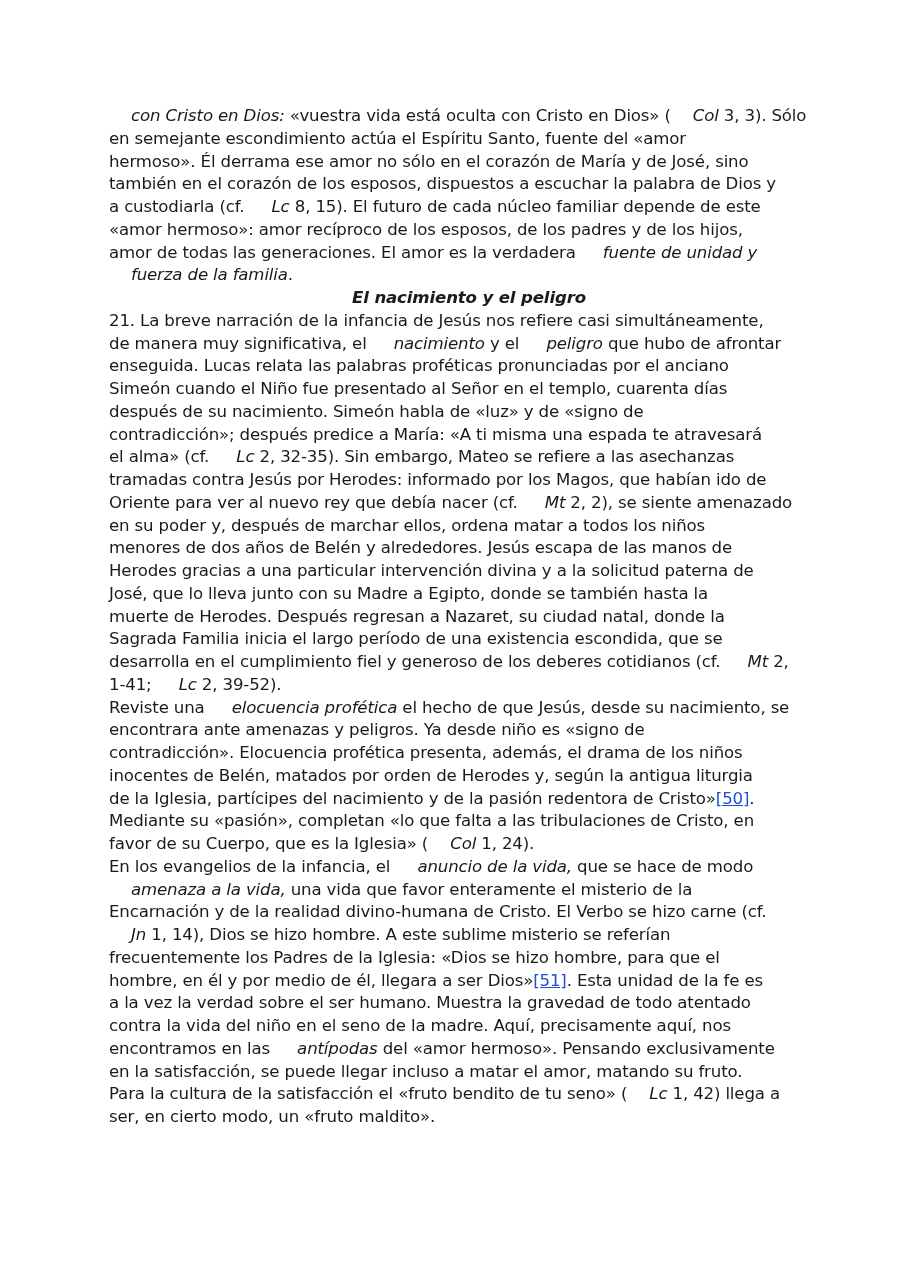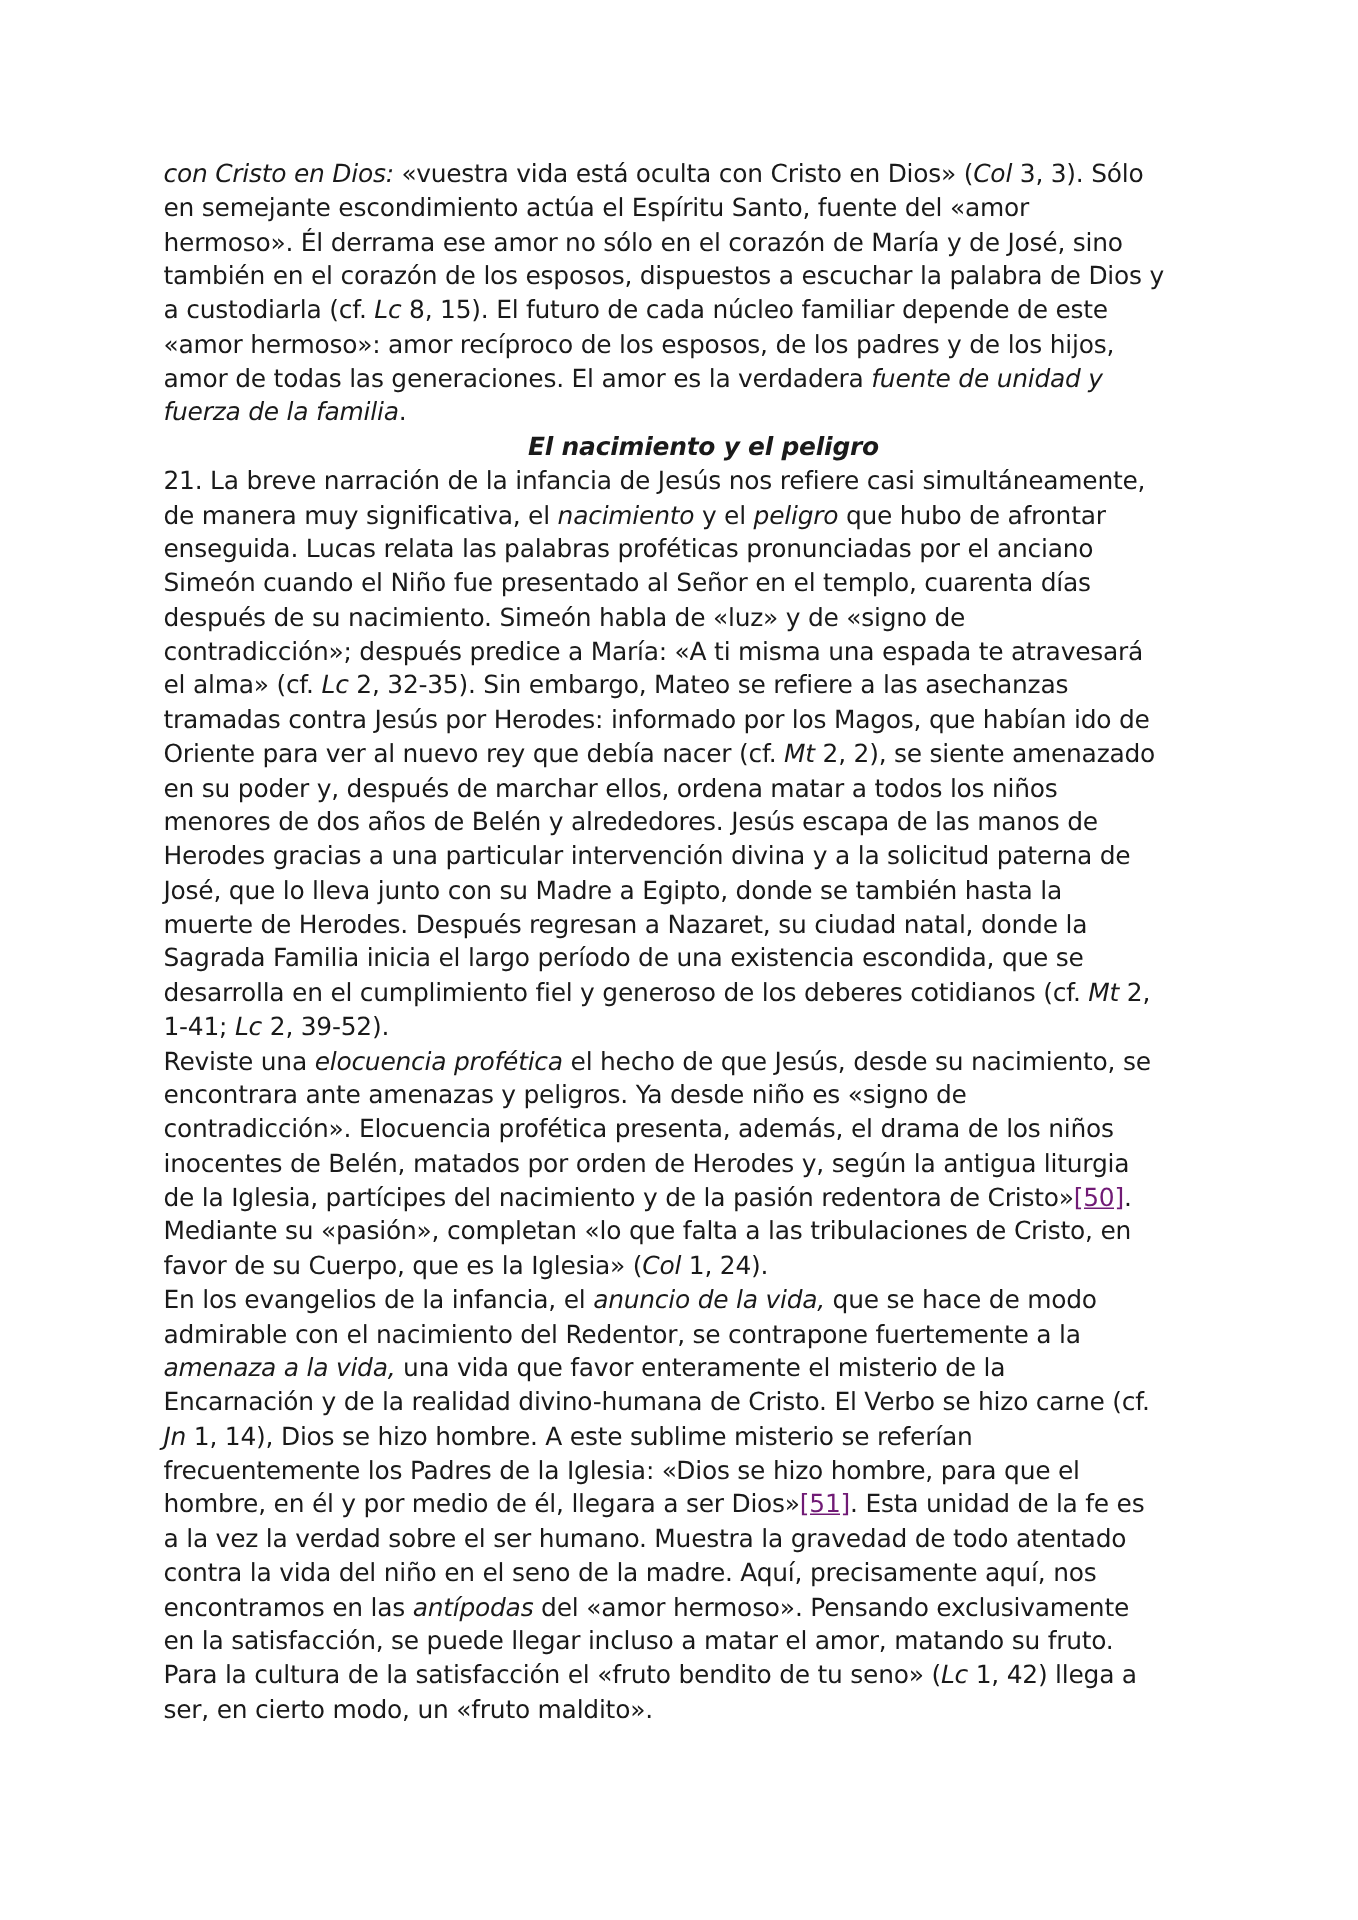--- a/index.html
+++ b/index.html
@@ -4,23 +4,23 @@
 <style>
   html, body { margin: 0; padding: 0; background: #ffffff; }
   body { width: 905px; height: 1280px; position: relative; overflow: hidden; }
   .page {
     position: absolute; left: 109px; top: 105px; width: 720px;
     font-family: "DejaVu Sans", sans-serif;
     font-size: 16.6px; line-height: 22.75px; color: #1a1a1a;
     letter-spacing: -0.15px;
   }
   .line { white-space: nowrap; display: block; height: 22.75px; }
-  i, em { font-style: italic; }
+  i, em { font-style: italic; margin-left: 22px; }
   .heading { font-weight: bold; font-style: italic; text-align: center; }
-  .fn { text-decoration: underline; color: #701a75; cursor: pointer; }
+  .fn { text-decoration: underline; color: #1d4ed8; cursor: pointer; }
 </style>
 </head>
 <body>
 
 <div class="page">
 
   <div>
     <span class="line"><i>con Cristo en Dios:</i><span> «vuestra vida está oculta con Cristo en Dios» (</span><i>Col</i><span> 3, 3). Sólo</span></span>
     <span class="line">en semejante escondimiento actúa el Espíritu Santo, fuente del «amor</span>
     <span class="line">hermoso». Él derrama ese amor no sólo en el corazón de María y de José, sino</span>
@@ -58,21 +58,20 @@
     <span class="line">encontrara ante amenazas y peligros. Ya desde niño es «signo de</span>
     <span class="line">contradicción». Elocuencia profética presenta, además, el drama de los niños</span>
     <span class="line">inocentes de Belén, matados por orden de Herodes y, según la antigua liturgia</span>
     <span class="line"><span>de la Iglesia, partícipes del nacimiento y de la pasión redentora de Cristo»</span><a class="fn">[50]</a><span>.</span></span>
     <span class="line">Mediante su «pasión», completan «lo que falta a las tribulaciones de Cristo, en</span>
     <span class="line"><span>favor de su Cuerpo, que es la Iglesia» (</span><i>Col</i><span> 1, 24).</span></span>
   </div>
 
   <div>
     <span class="line"><span>En los evangelios de la infancia, el </span><i>anuncio de la vida,</i><span> que se hace de modo</span></span>
-    <span class="line">admirable con el nacimiento del Redentor, se contrapone fuertemente a la</span>
     <span class="line"><i>amenaza a la vida,</i><span> una vida que favor enteramente el misterio de la</span></span>
     <span class="line">Encarnación y de la realidad divino-humana de Cristo. El Verbo se hizo carne (cf.</span>
     <span class="line"><i>Jn</i><span> 1, 14), Dios se hizo hombre. A este sublime misterio se referían</span></span>
     <span class="line">frecuentemente los Padres de la Iglesia: «Dios se hizo hombre, para que el</span>
     <span class="line"><span>hombre, en él y por medio de él, llegara a ser Dios»</span><a class="fn">[51]</a><span>. Esta unidad de la fe es</span></span>
     <span class="line">a la vez la verdad sobre el ser humano. Muestra la gravedad de todo atentado</span>
     <span class="line">contra la vida del niño en el seno de la madre. Aquí, precisamente aquí, nos</span>
     <span class="line"><span>encontramos en las </span><i>antípodas</i><span> del «amor hermoso». Pensando exclusivamente</span></span>
     <span class="line">en la satisfacción, se puede llegar incluso a matar el amor, matando su fruto.</span>
     <span class="line"><span>Para la cultura de la satisfacción el «fruto bendito de tu seno» (</span><i>Lc</i><span> 1, 42) llega a</span></span>

